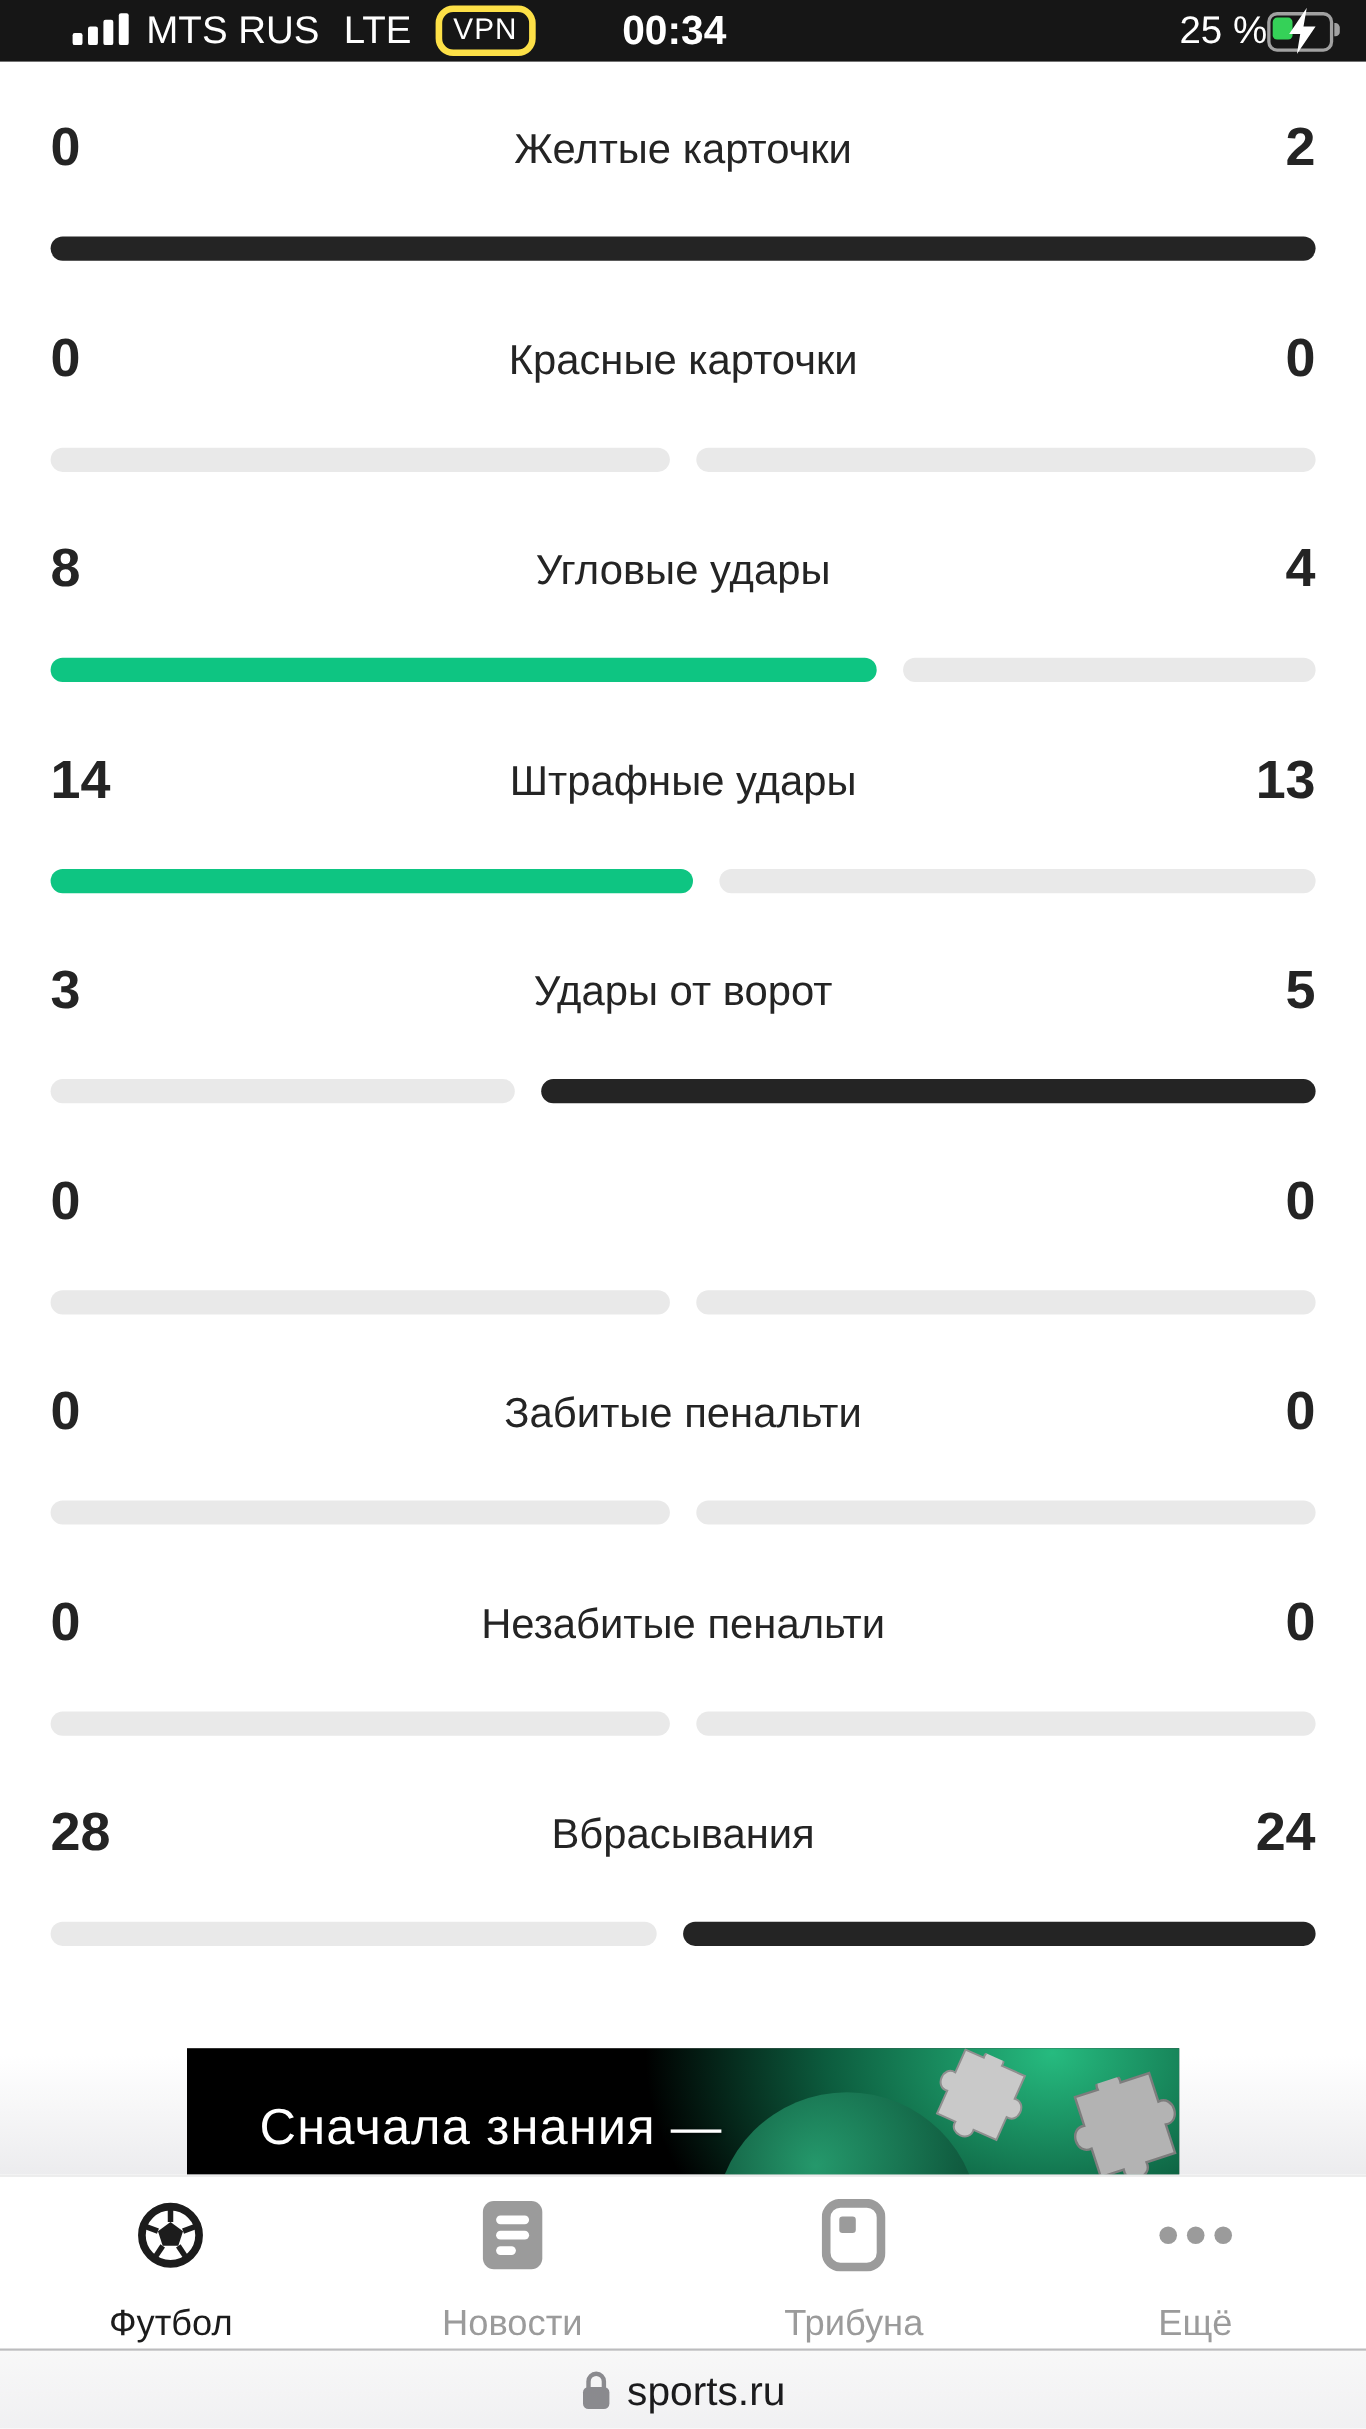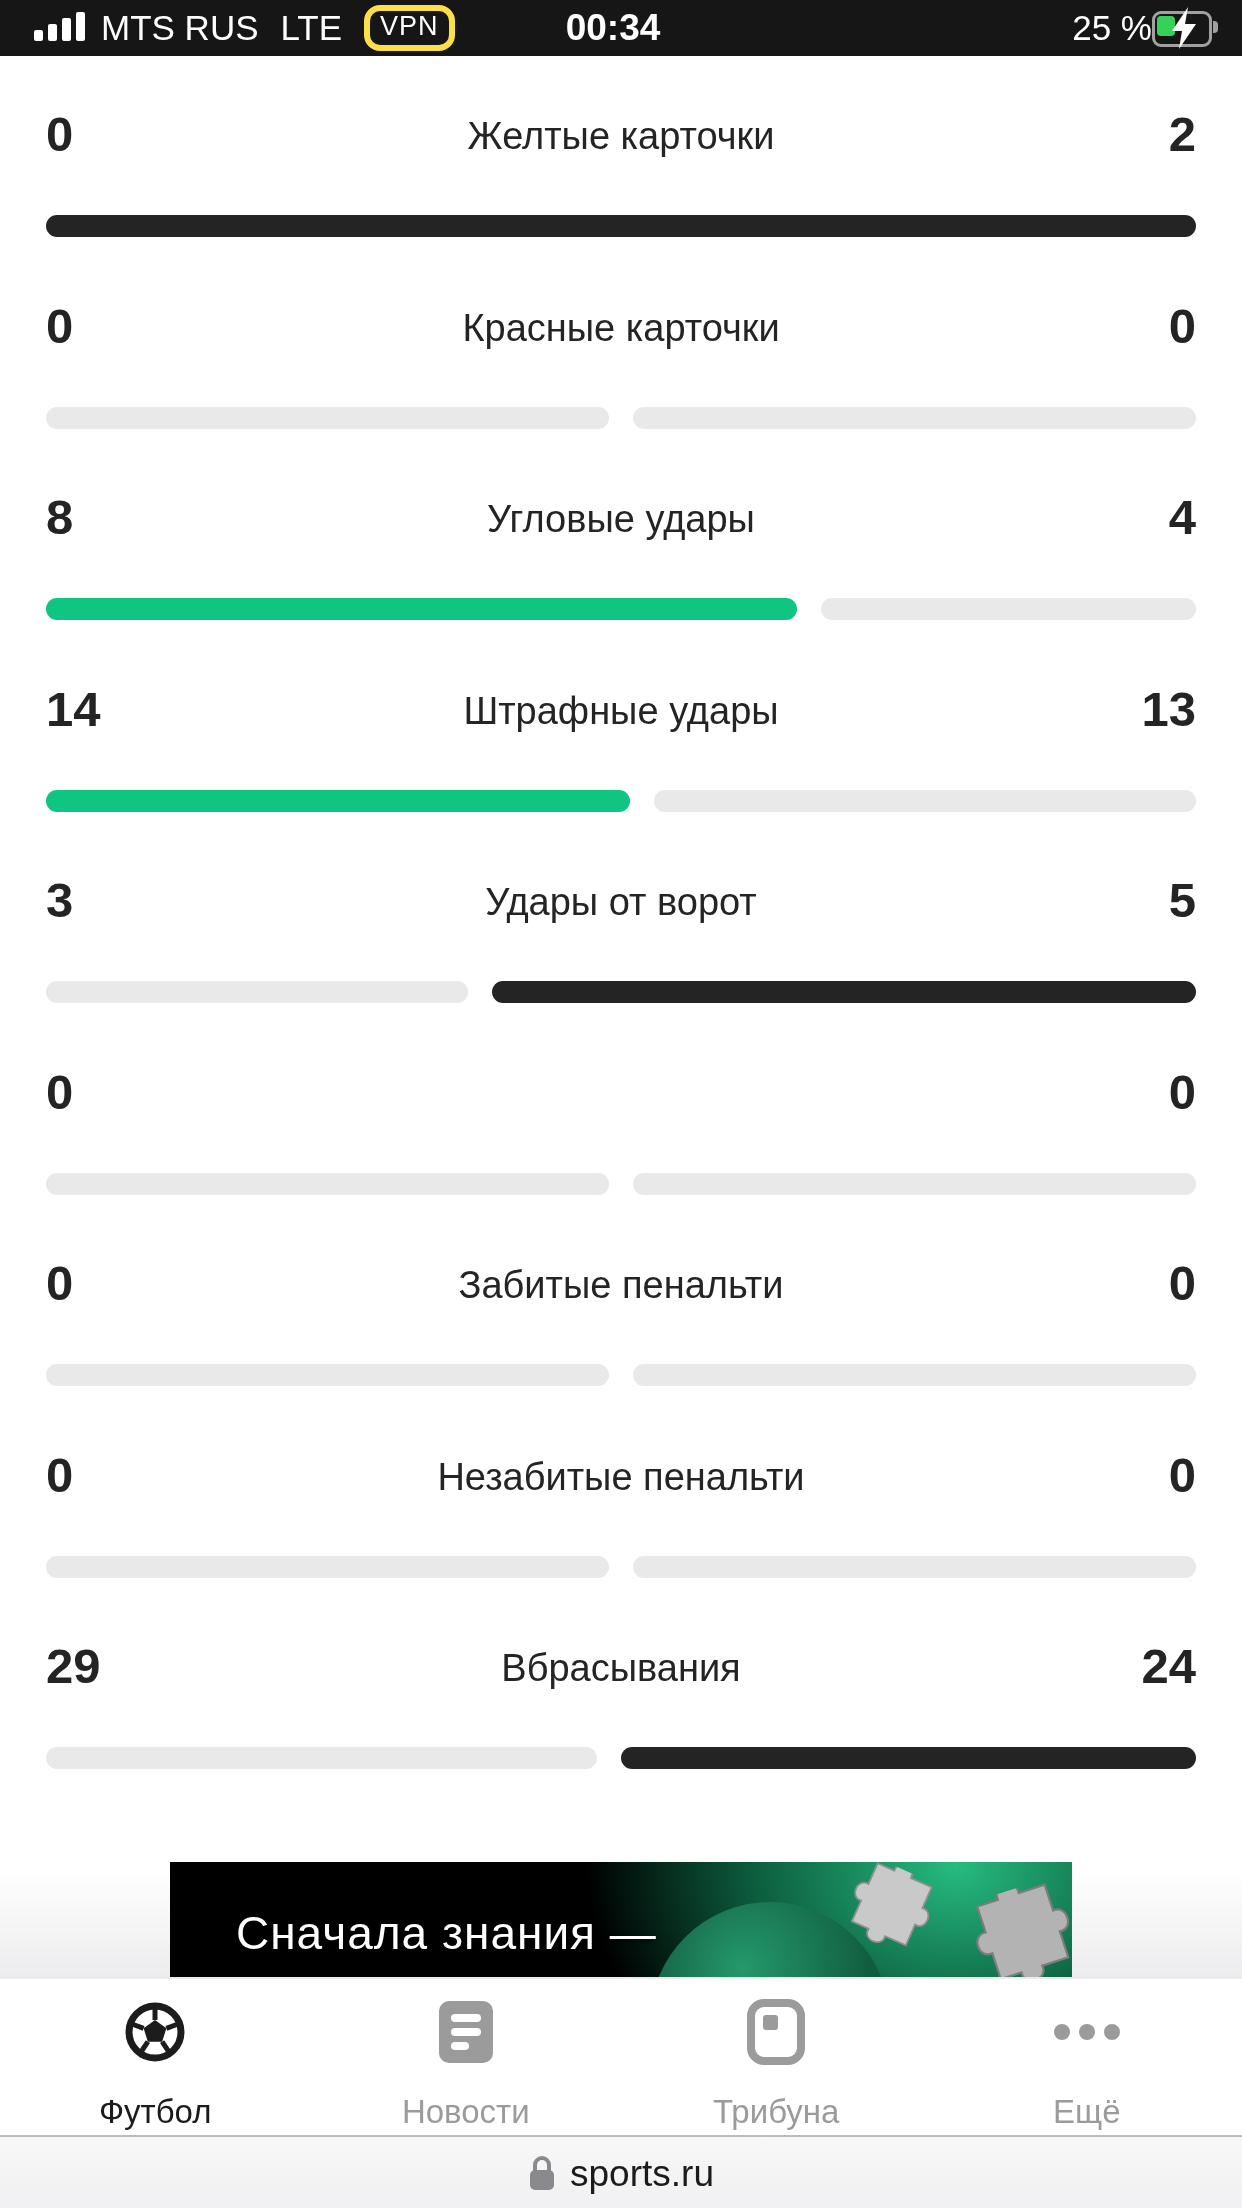--- a/index.html
+++ b/index.html
@@ -7,21 +7,21 @@
     position:relative; width:1242px; height:2208px; overflow:hidden;
     background:#fff; font-family:"Liberation Sans","DejaVu Sans",sans-serif;
     -webkit-font-smoothing:antialiased;
   }
 
   
   .status-bar {
     position:absolute; top:0; left:0; right:0; height:56px;
     background:#161616; color:#fff; display:flex; align-items:center;
   }
-  .sb-left { display:flex; align-items:center; gap:16px; padding-left:34px; z-index:2; }
+  .sb-left { display:flex; align-items:center; gap:16px; padding-left:34px; z-index:2;margin-left:32px; }
   .signal { display:flex; align-items:flex-end; gap:5px; padding-bottom:4px; }
   .signal i { display:block; width:9px; background:#fff; border-radius:2px; }
   .signal i:nth-child(1){height:11px;} .signal i:nth-child(2){height:17px;}
   .signal i:nth-child(3){height:23px;} .signal i:nth-child(4){height:29px;}
   .sb-carrier { font-size:35px; }
   .sb-net { font-size:35px; margin-left:6px; }
   .sb-vpn {
     border:6px solid #fde047; border-radius:16px; padding:0px 10px 3px;
     font-size:27px; letter-spacing:1px; margin-left:6px;
   }
@@ -206,21 +206,21 @@
         <span class="stat-away">0</span>
       </div>
       <div class="stat-track">
         <div class="stat-bar bar-home" style="flex-grow: 1; background: rgb(233, 233, 233);"></div>
         <div class="stat-bar bar-away" style="flex-grow: 1; background: rgb(233, 233, 233);"></div>
       </div>
     </div>
 
     <div class="stat-row">
       <div class="stat-head">
-        <span class="stat-home">29</span>
+        <span class="stat-home">28</span>
         <span class="stat-label">Вбрасывания</span>
         <span class="stat-away">24</span>
       </div>
       <div class="stat-track">
         <div class="stat-bar bar-home" style="flex-grow: 23; background: rgb(233, 233, 233);"></div>
         <div class="stat-bar bar-away" style="flex-grow: 24; background: rgb(36, 36, 36);"></div>
       </div>
     </div>
   </div>
 

